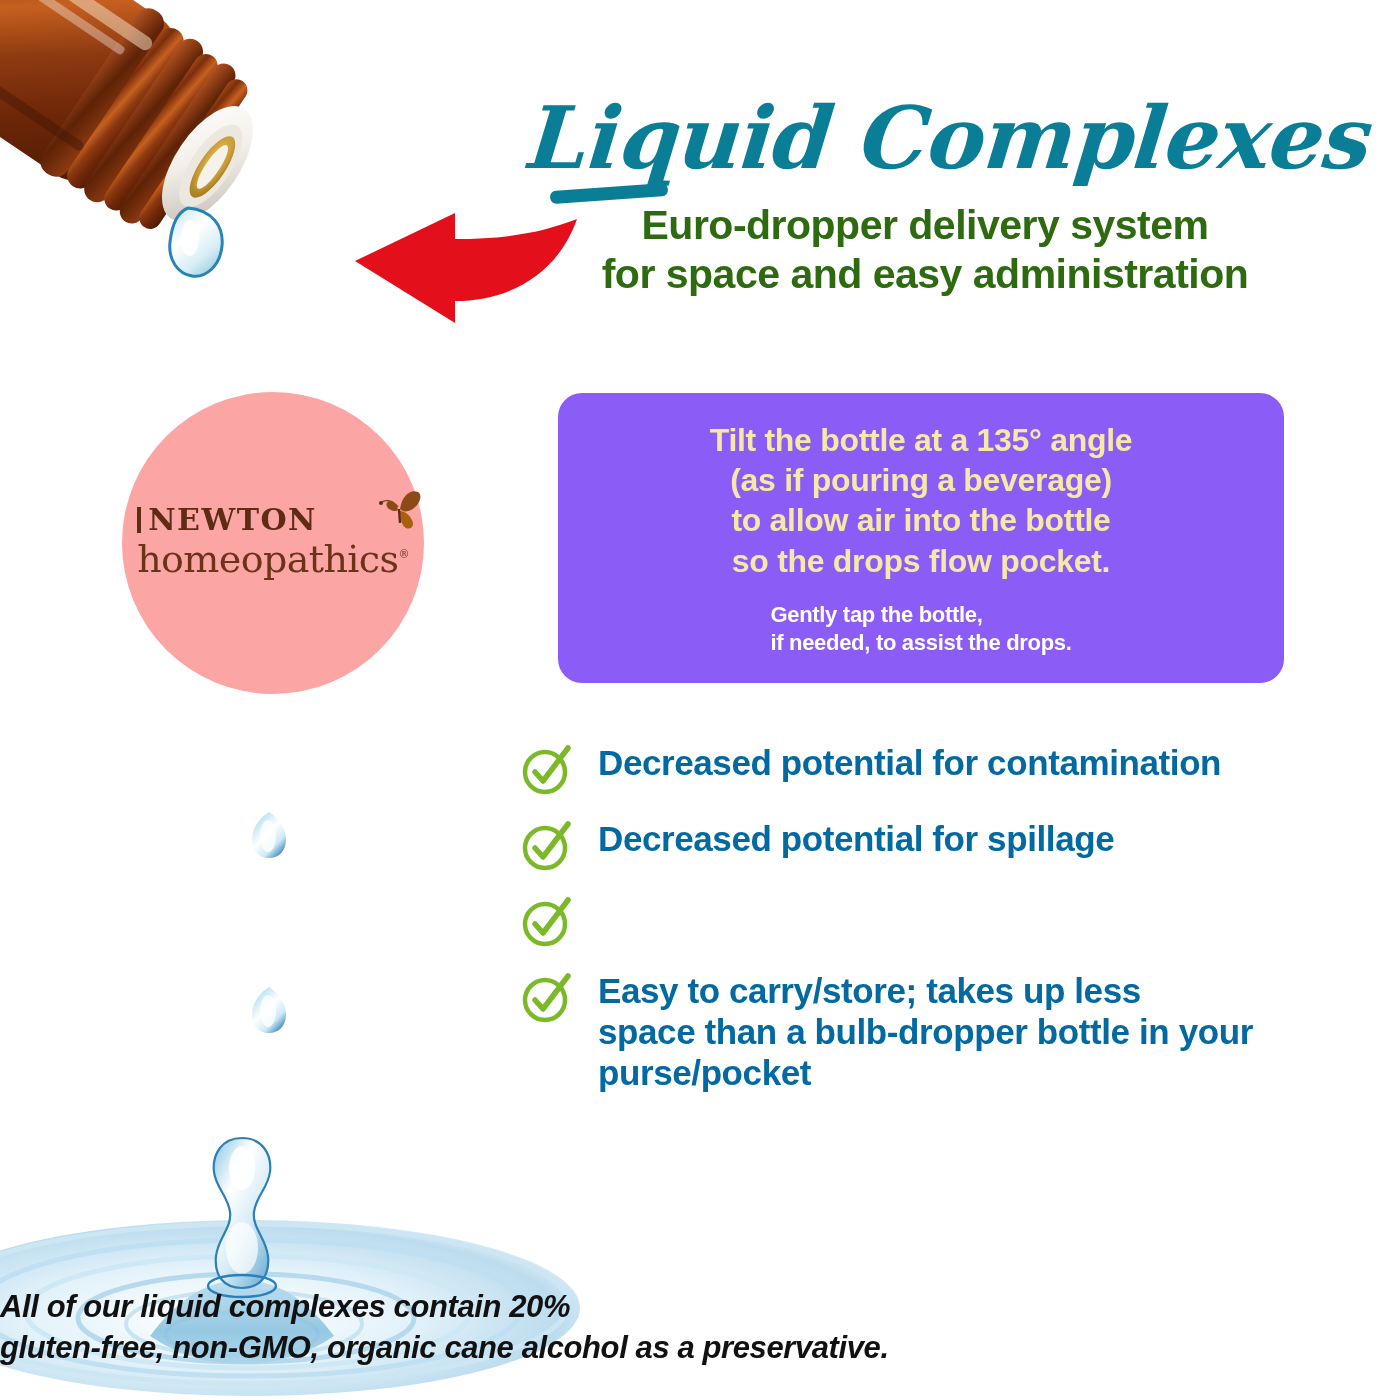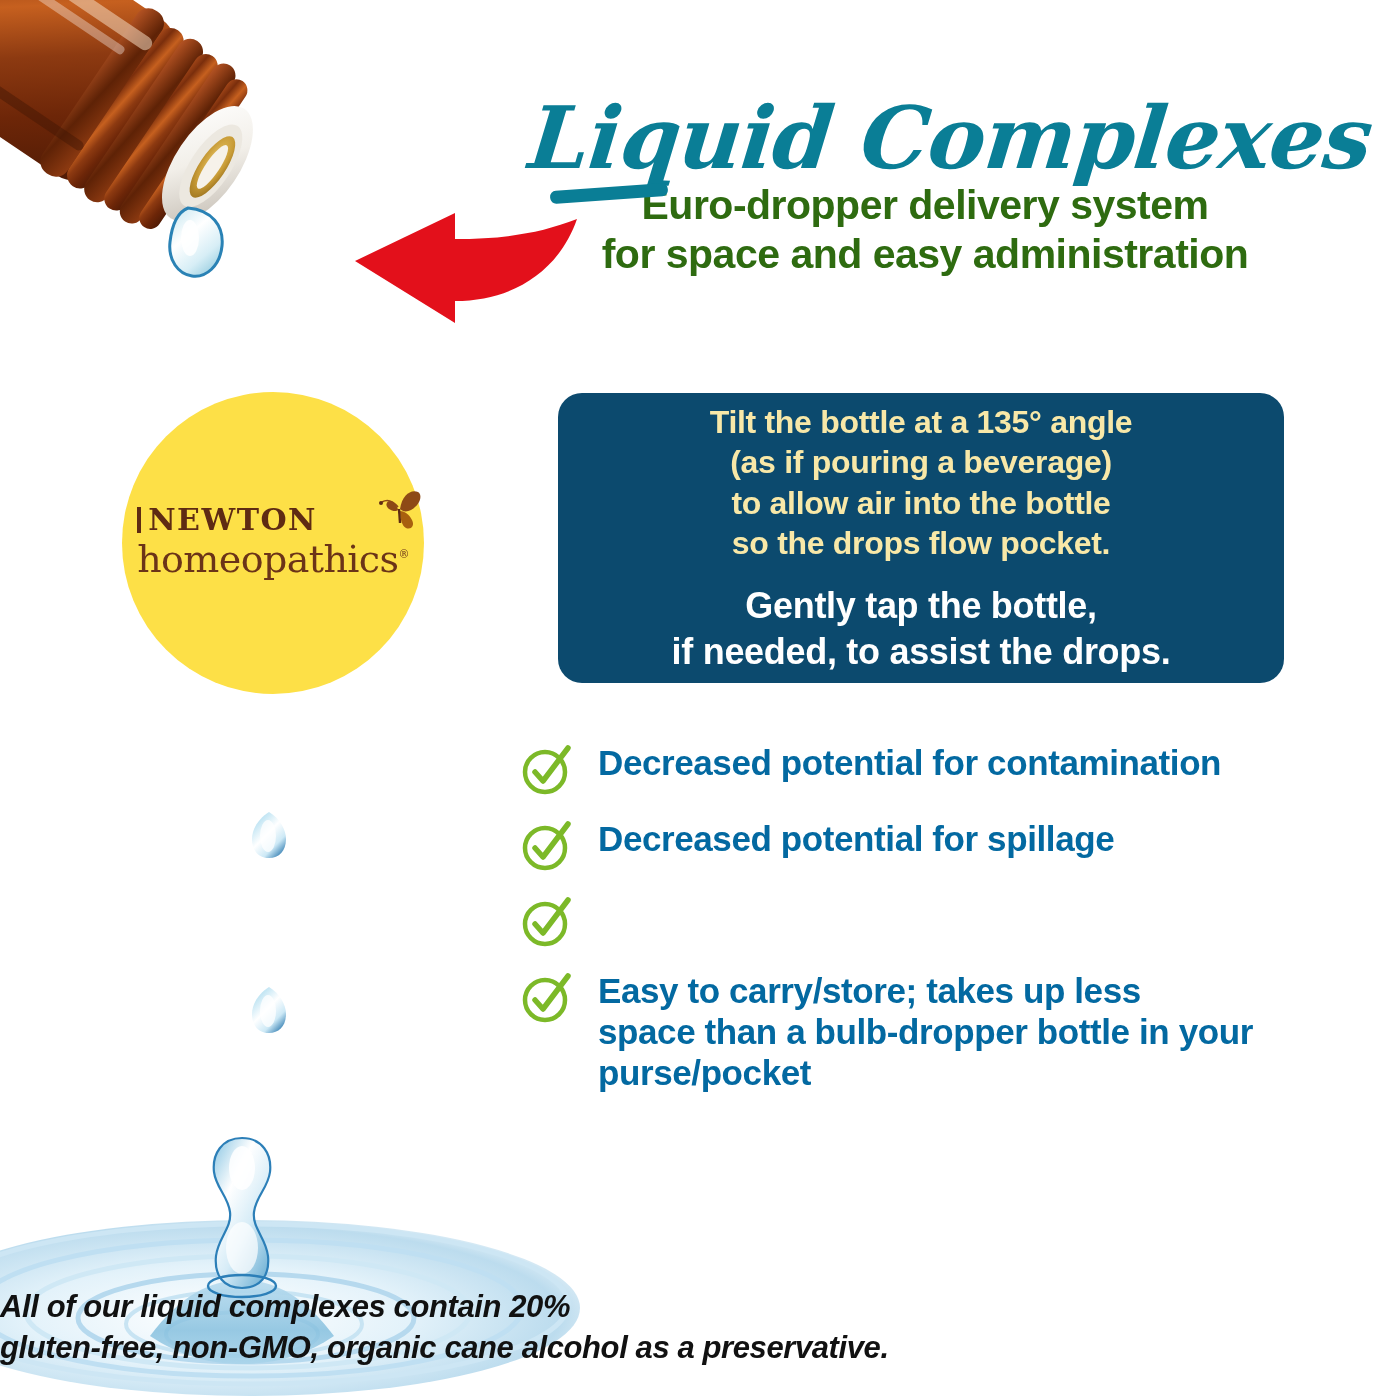--- a/index.html
+++ b/index.html
@@ -65,31 +65,31 @@
   }
   .subtitle-line {
     font-family: "Liberation Sans", sans-serif;
     font-weight: bold;
     font-size: 41px;
     line-height: 1.20;
     color: #2E6B10;
     letter-spacing: -0.5px;
     white-space: nowrap;
   }
-  #subtitle-wrap { }
+  #subtitle-wrap { margin-top: 20px; }
 
   
   #logo-circle {
     position: absolute;
     left: 122px;
     top: 392px;
     width: 302px;
     height: 302px;
     border-radius: 50%;
-    background: #fde047;
+    background: #fca5a5;
     display: flex;
     align-items: center;
     justify-content: center;
   }
   #logo-inner {
     width: 270px;
     display: flex;
     align-items: center;
     justify-content: center;
     transform: translateY(-2px);
@@ -138,21 +138,21 @@
     height: 42px;
   }
 
   
   #instruction-box {
     position: absolute;
     left: 558px;
     top: 393px;
     width: 726px;
     height: 290px;
-    background: #0c4a6e;
+    background: #8b5cf6;
     border-radius: 24px;
     display: flex;
     flex-direction: column;
     align-items: center;
     justify-content: center;
     box-sizing: border-box;
     padding: 10px 18px;
   }
   .instr-primary {
     font-family: "Liberation Sans", sans-serif;
@@ -160,24 +160,24 @@
     font-size: 32px;
     line-height: 1.26;
     color: #F8E8A8;
     text-align: center;
     letter-spacing: -0.3px;
     white-space: nowrap;
   }
   .instr-secondary {
     font-family: "Liberation Sans", sans-serif;
     font-weight: bold;
-    font-size: 36px;
+    font-size: 22px;
     line-height: 1.26;
     color: #FFFFFF;
-    text-align: center;
+    text-align: left;
     letter-spacing: -0.3px;
     white-space: nowrap;
   }
   #instr-secondary-wrap { margin-top: 20px; }
 
   
   #benefits {
     position: absolute;
     left: 520px;
     top: 742px;

